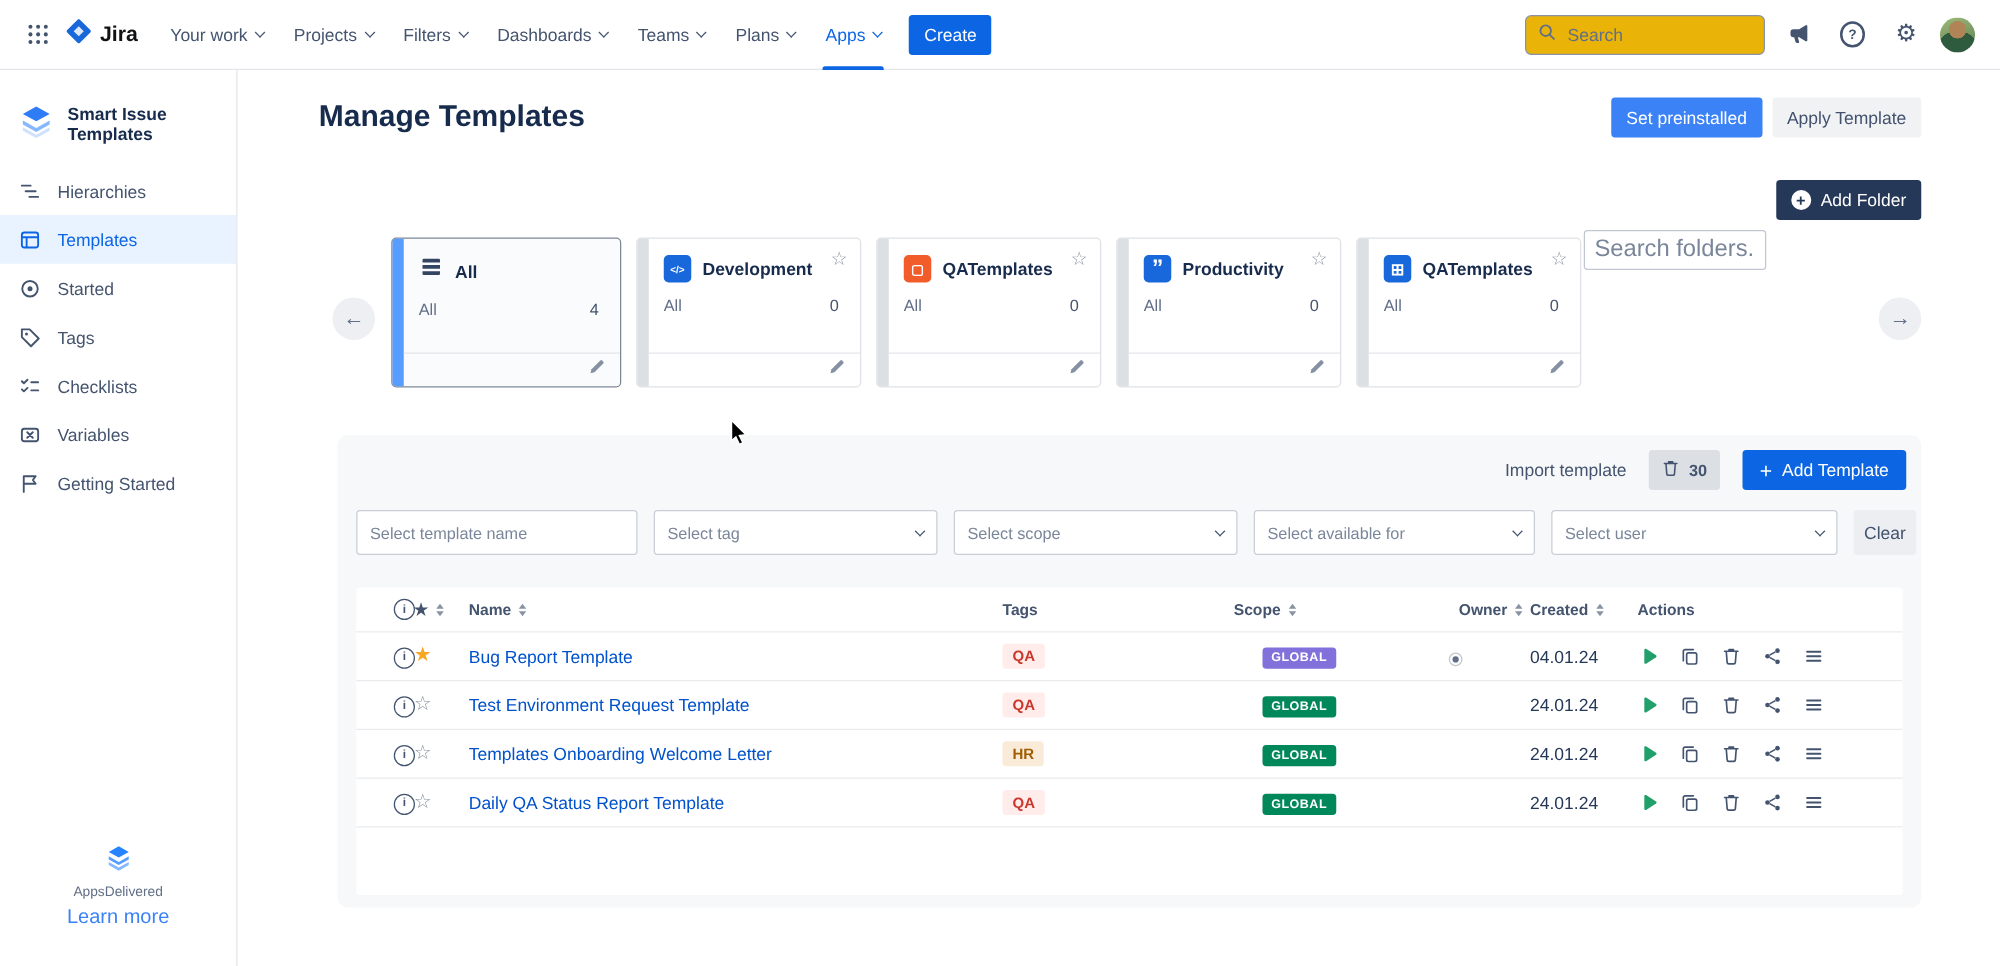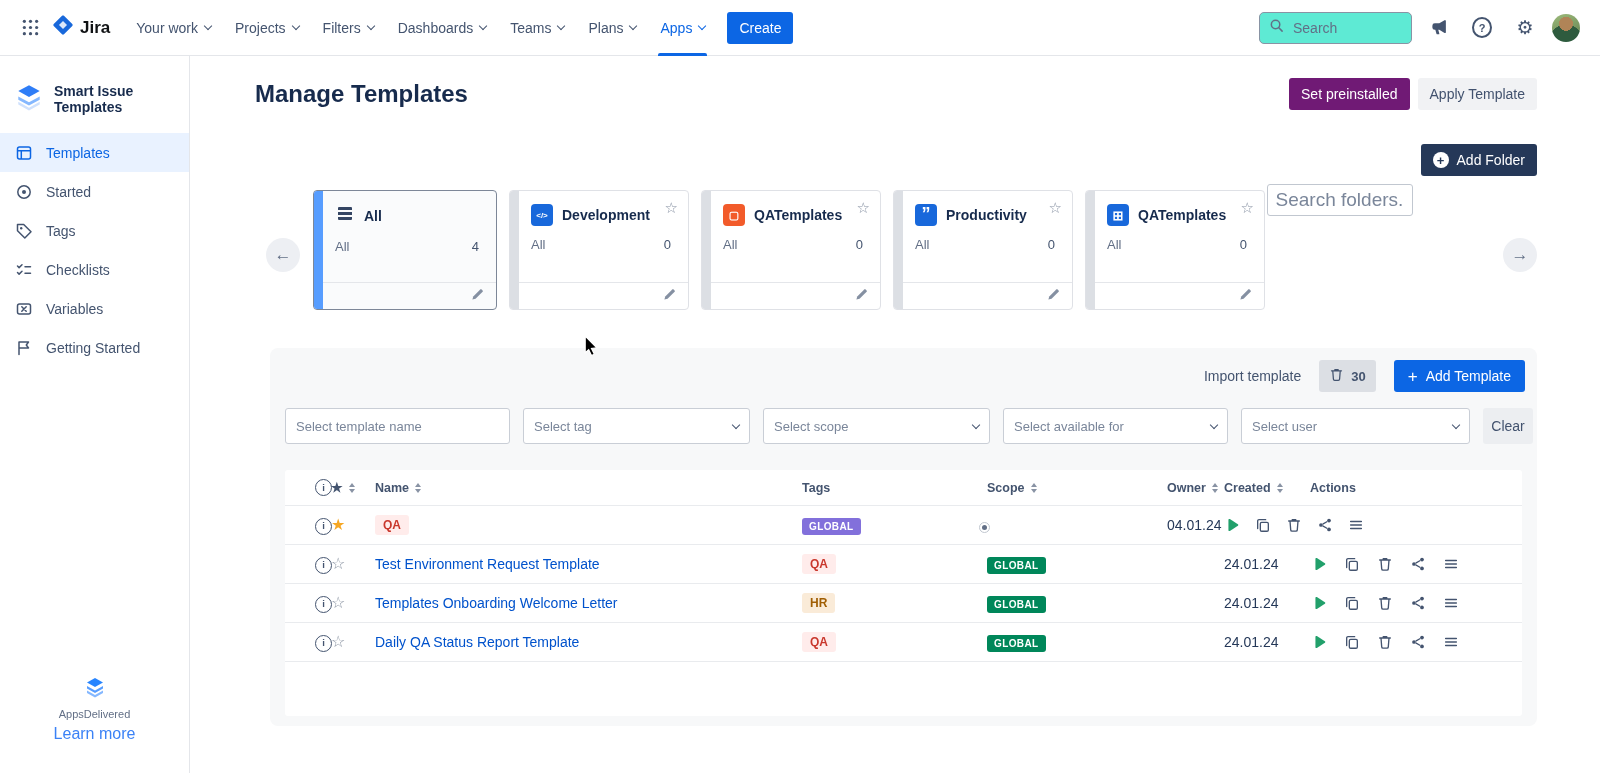--- a/index.html
+++ b/index.html
@@ -21,22 +21,22 @@
   .chev{width:5px;height:5px;border-right:1.6px solid currentColor;border-bottom:1.6px solid currentColor;
     transform:rotate(45deg);margin-top:-3px;}
   .nav-item.active{color:#0C66E4;}
   .nav-item.active::after{content:"";position:absolute;left:10px;right:10px;bottom:0;height:3px;background:#0C66E4;border-radius:2px 2px 0 0;}
   .btn{height:32px;border-radius:3px;font-size:14px;font-weight:500;display:inline-flex;align-items:center;
     padding:0 12px;border:none;}
   .btn-primary{background:#0C66E4;color:#fff;}
   .btn-subtle{background:#F1F2F4;color:#42526E;}
   .create-btn{margin-left:10px;}
   .tb-right{margin-left:auto;display:flex;align-items:center;gap:11px;}
-  .search-box{display:flex;align-items:center;gap:7px;width:153px;height:32px;border:1px solid #8993A4;
-    border-radius:5px;padding:0 9px;box-sizing:border-box;color:#626F86;background:#5eead4;}
+  .search-box{display:flex;align-items:center;gap:7px;width:192px;height:32px;border:1px solid #8993A4;
+    border-radius:5px;padding:0 9px;box-sizing:border-box;color:#626F86;background:#eab308;}
   .search-box input{border:none;outline:none;flex:1;min-width:0;font-size:14px;font-family:inherit;color:#172B4D;background:transparent;}
   .search-box input::placeholder{color:#626F86;}
   .help-circle{width:17px;height:17px;border:2px solid #44546F;border-radius:50%;font-size:11px;font-weight:700;
     display:flex;align-items:center;justify-content:center;color:#44546F;}
   .gear{font-size:19px;color:#44546F;line-height:1;}
   .avatar{width:28px;height:28px;border-radius:50%;
     background:radial-gradient(circle at 50% 35%,#B08457 0 30%,rgba(0,0,0,0) 31%),
                radial-gradient(circle at 50% 100%,#2E5B3E 0 55%,rgba(0,0,0,0) 56%),
                linear-gradient(160deg,#9DBB7A,#5C7A4D);
     cursor:pointer;}
@@ -110,21 +110,21 @@
   .sort{display:inline-flex;flex-direction:column;gap:2px;margin-left:2px;}
   .sort i{display:block;width:0;height:0;border-left:3.5px solid transparent;border-right:3.5px solid transparent;}
   .sort .up{border-bottom:4px solid #8993A4;}
   .sort .dn{border-top:4px solid #8993A4;}
   .info-i{width:15px;height:15px;border:1.4px solid #44546F;border-radius:50%;font-size:9.5px;font-weight:700;
     display:inline-flex;align-items:center;justify-content:center;color:#44546F;line-height:1;cursor:pointer;}
   .star{font-size:16px;color:#8C95A3;line-height:1;cursor:pointer;}
   .hstar{font-size:13px;color:#44546F;}
   .tname{font-size:14px;font-weight:500;text-decoration:none;cursor:pointer;}
   .tag{display:inline-block;padding:3px 8px;border-radius:3px;font-size:12px;font-weight:600;}
-  .scope{display:inline-block;padding:3px 7px;border-radius:3px;font-size:10px;font-weight:700;color:#fff;letter-spacing:.4px;}
+  .scope{display:inline-block;padding:3px 7px;border-radius:3px;font-size:10px;font-weight:700;color:#fff;letter-spacing:.4px;margin-left:23px;}
   .avatar.sm{width:26px;height:26px;position:relative;}
   .av-badge{position:absolute;right:-3px;top:-3px;width:11px;height:11px;border-radius:50%;background:#fff;
     border:1px solid #C1C7D0;box-sizing:border-box;}
   .av-badge::after{content:"";position:absolute;inset:2px;border-radius:50%;background:#626F86;}
   .created{font-size:14px;color:#253858;}
   .acts{display:flex;align-items:center;gap:15px;}
   .act{width:18px;height:18px;display:flex;align-items:center;justify-content:center;color:#44546F;cursor:pointer;}
   .cursor{position:absolute;left:583px;top:335px;z-index:50;pointer-events:none;}
 </style>
 </head>
@@ -212,20 +212,28 @@
     <span>
       <svg width="30" height="30" viewBox="0 0 28 28">
           <path fill="#2E7DF7" d="M14 3l10 5.5L14 14 4 8.5z"></path>
           <path fill="#85B8FF" d="M4 13.5 14 19l10-5.5v3L14 22 4 16.5z"></path>
           <path fill="#CFE1FD" d="M4 18.5 14 24l10-5.5V21L14 26.5 4 21z"></path>
         </svg>
     </span>
     <span>Smart Issue Templates</span>
   </div>
   <div>
+    <div class="side-item">
+      <span class="sic">
+          <svg width="18" height="18" viewBox="0 0 18 18" fill="none" stroke="currentColor" stroke-width="1.5" stroke-linecap="round">
+            <path d="M2.5 4.5h7M5.5 9h8M8.5 13.5h7"></path>
+          </svg>
+        </span>
+      <span>Hierarchies</span>
+    </div>
     <div class="side-item active">
       <span class="sic">
           <svg width="18" height="18" viewBox="0 0 18 18" fill="none" stroke="currentColor" stroke-width="1.5" stroke-linejoin="round">
             <rect x="2.5" y="3" width="13" height="12" rx="2"></rect>
             <path d="M2.5 6.8h13M6.3 6.8V15"></path>
           </svg>
         </span>
       <span>Templates</span>
     </div>
     <div class="side-item">
@@ -283,21 +291,21 @@
     <span class="sf-brand">AppsDelivered</span>
     <span class="sf-link">Learn more</span>
   </div>
 </aside>
 
 <main class="main">
 
   <div class="page-header">
     <h1 class="page-title">Manage Templates</h1>
     <div class="hdr-btns">
-      <button class="btn btn-primary" style="background-color: #701a75;">Set preinstalled</button>
+      <button class="btn btn-primary" style="background-color: #3b82f6;">Set preinstalled</button>
       <button class="btn btn-subtle">Apply Template</button>
     </div>
   </div>
 
   <div class="folder-tools">
     <input class="folders-search" placeholder="Search folders..." style="">
     <button class="add-folder" style="background-color: rgb(37, 56, 88);">
       <span class="plus-circle">+</span>
       <span>Add Folder</span>
     </button>
@@ -474,20 +482,21 @@
             </span>
           </span>
         <span class="th">
             <span>Actions</span>
           </span>
       </div>
 
       <div class="trow">
         <span><span class="info-i">i</span></span>
         <span><span class="star" style="color: rgb(246, 167, 35);">★</span></span>
+        <a class="tname" style="color: rgb(0, 82, 204);">Bug Report Template</a>
         <span><span class="tag" style="background-color: rgb(255, 236, 235); color: rgb(201, 55, 44);">QA</span></span>
         <span><span class="scope" style="background-color: rgb(130, 112, 219);">GLOBAL</span></span>
         <span><span class="avatar sm"><span class="av-badge"></span></span></span>
         <span class="created">04.01.24</span>
         <span class="acts">
           <span class="act" style="color: rgb(34, 160, 107);">
               <svg width="16" height="16" viewBox="0 0 18 18">
                 <path fill="currentColor" d="M5 3.2v11.6c0 .8.9 1.3 1.6.9l9-5.8c.6-.4.6-1.4 0-1.8l-9-5.8C5.9 1.9 5 2.4 5 3.2z"></path>
               </svg>
             </span>

